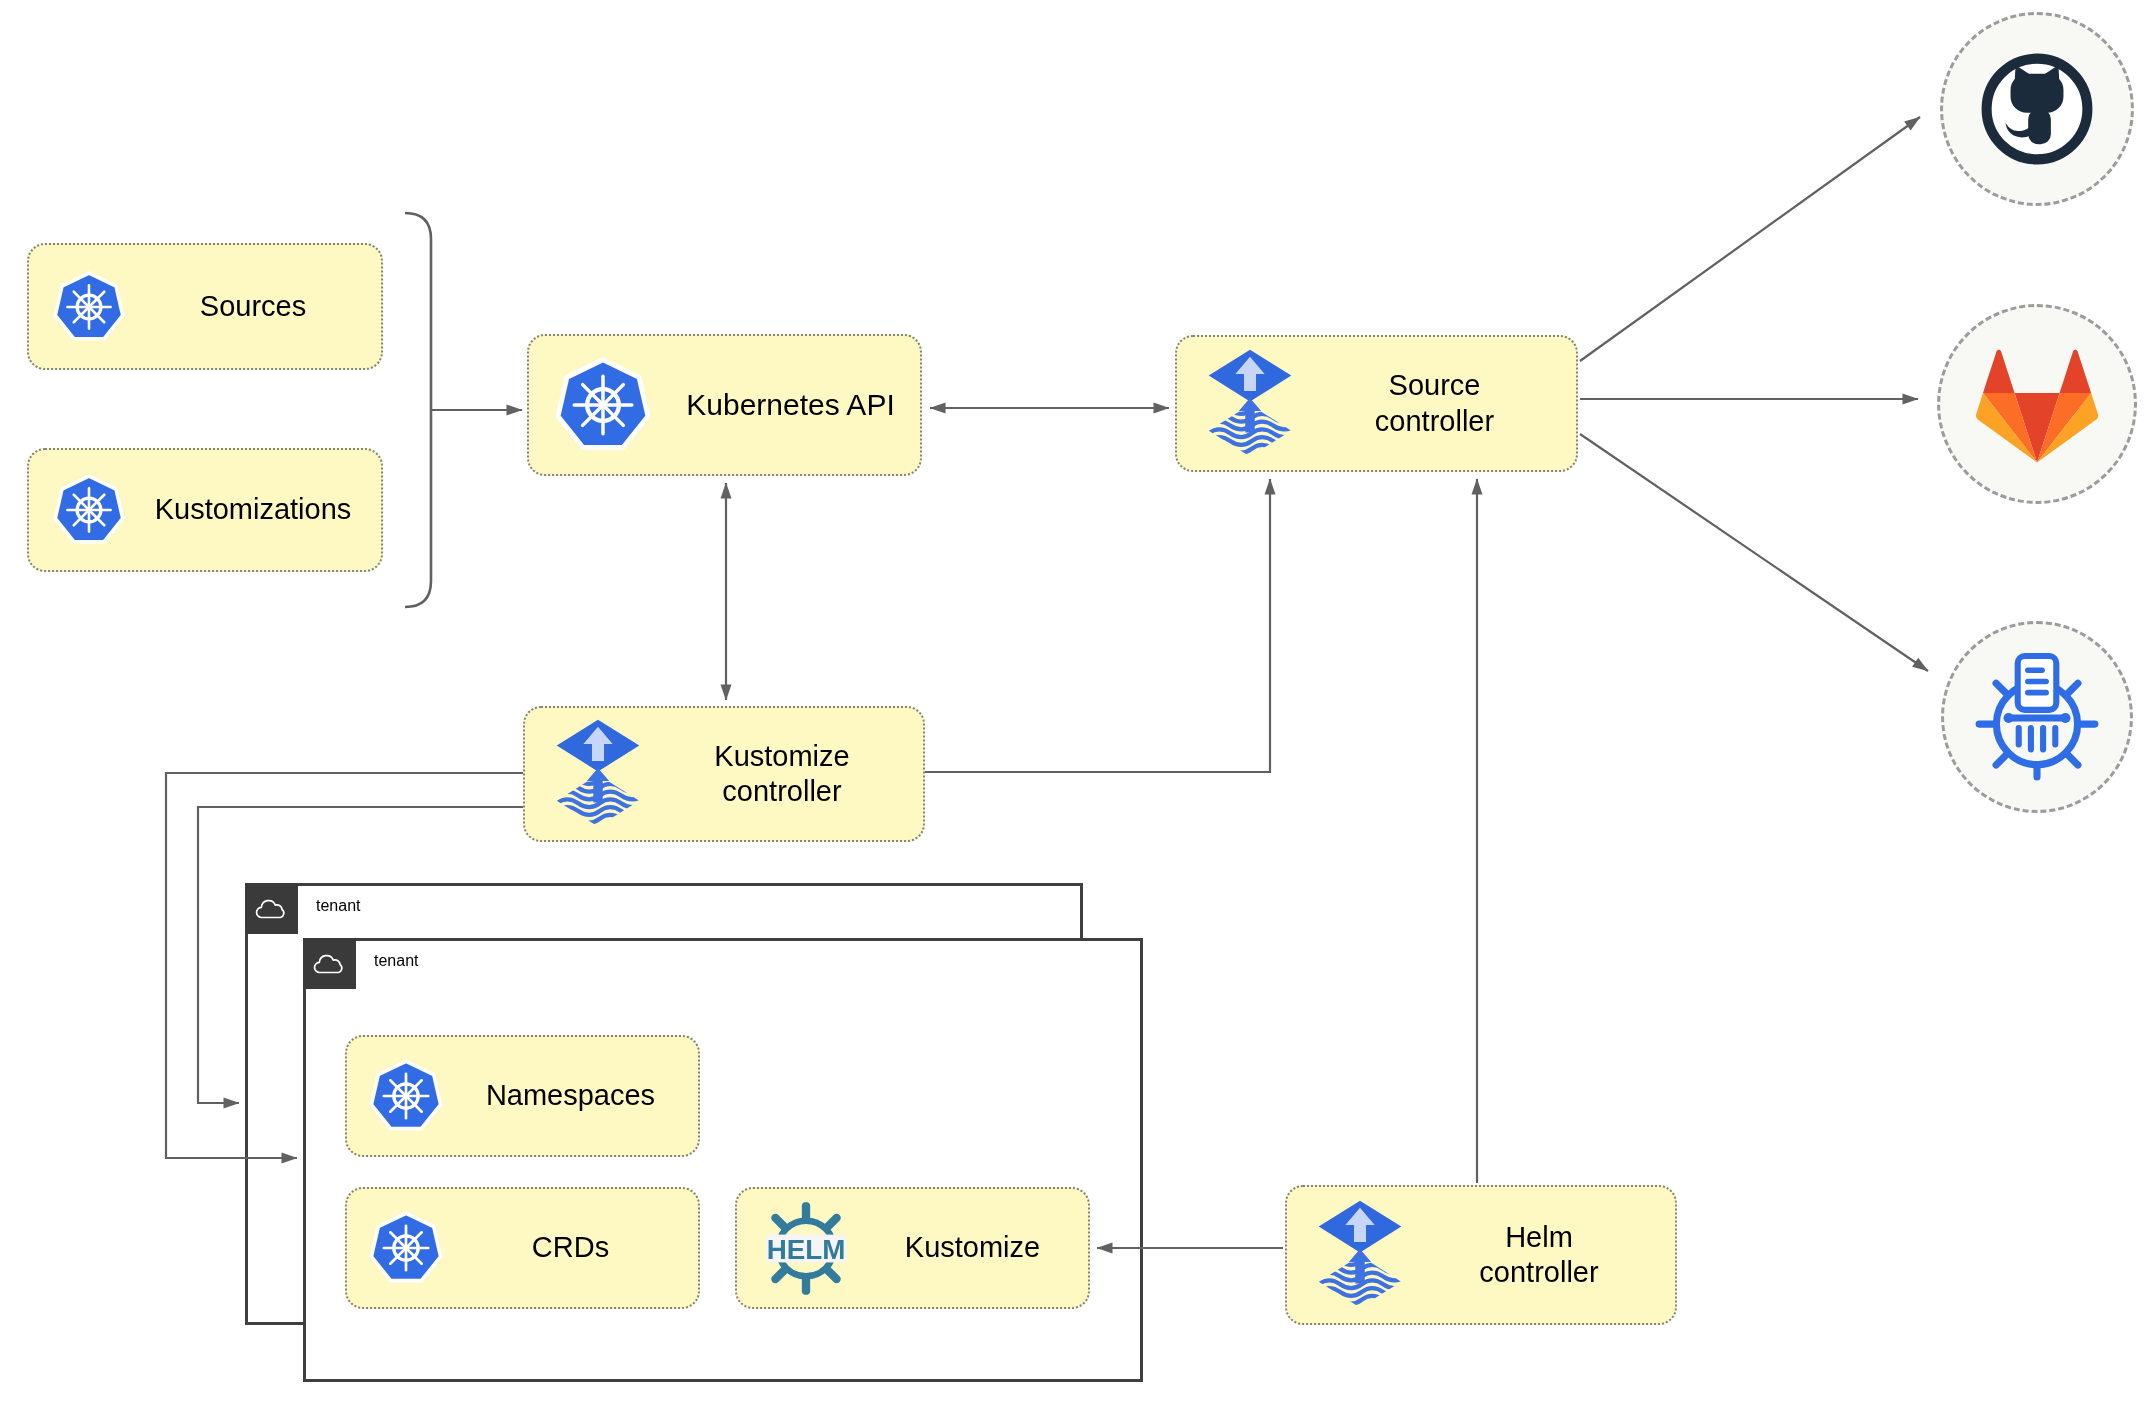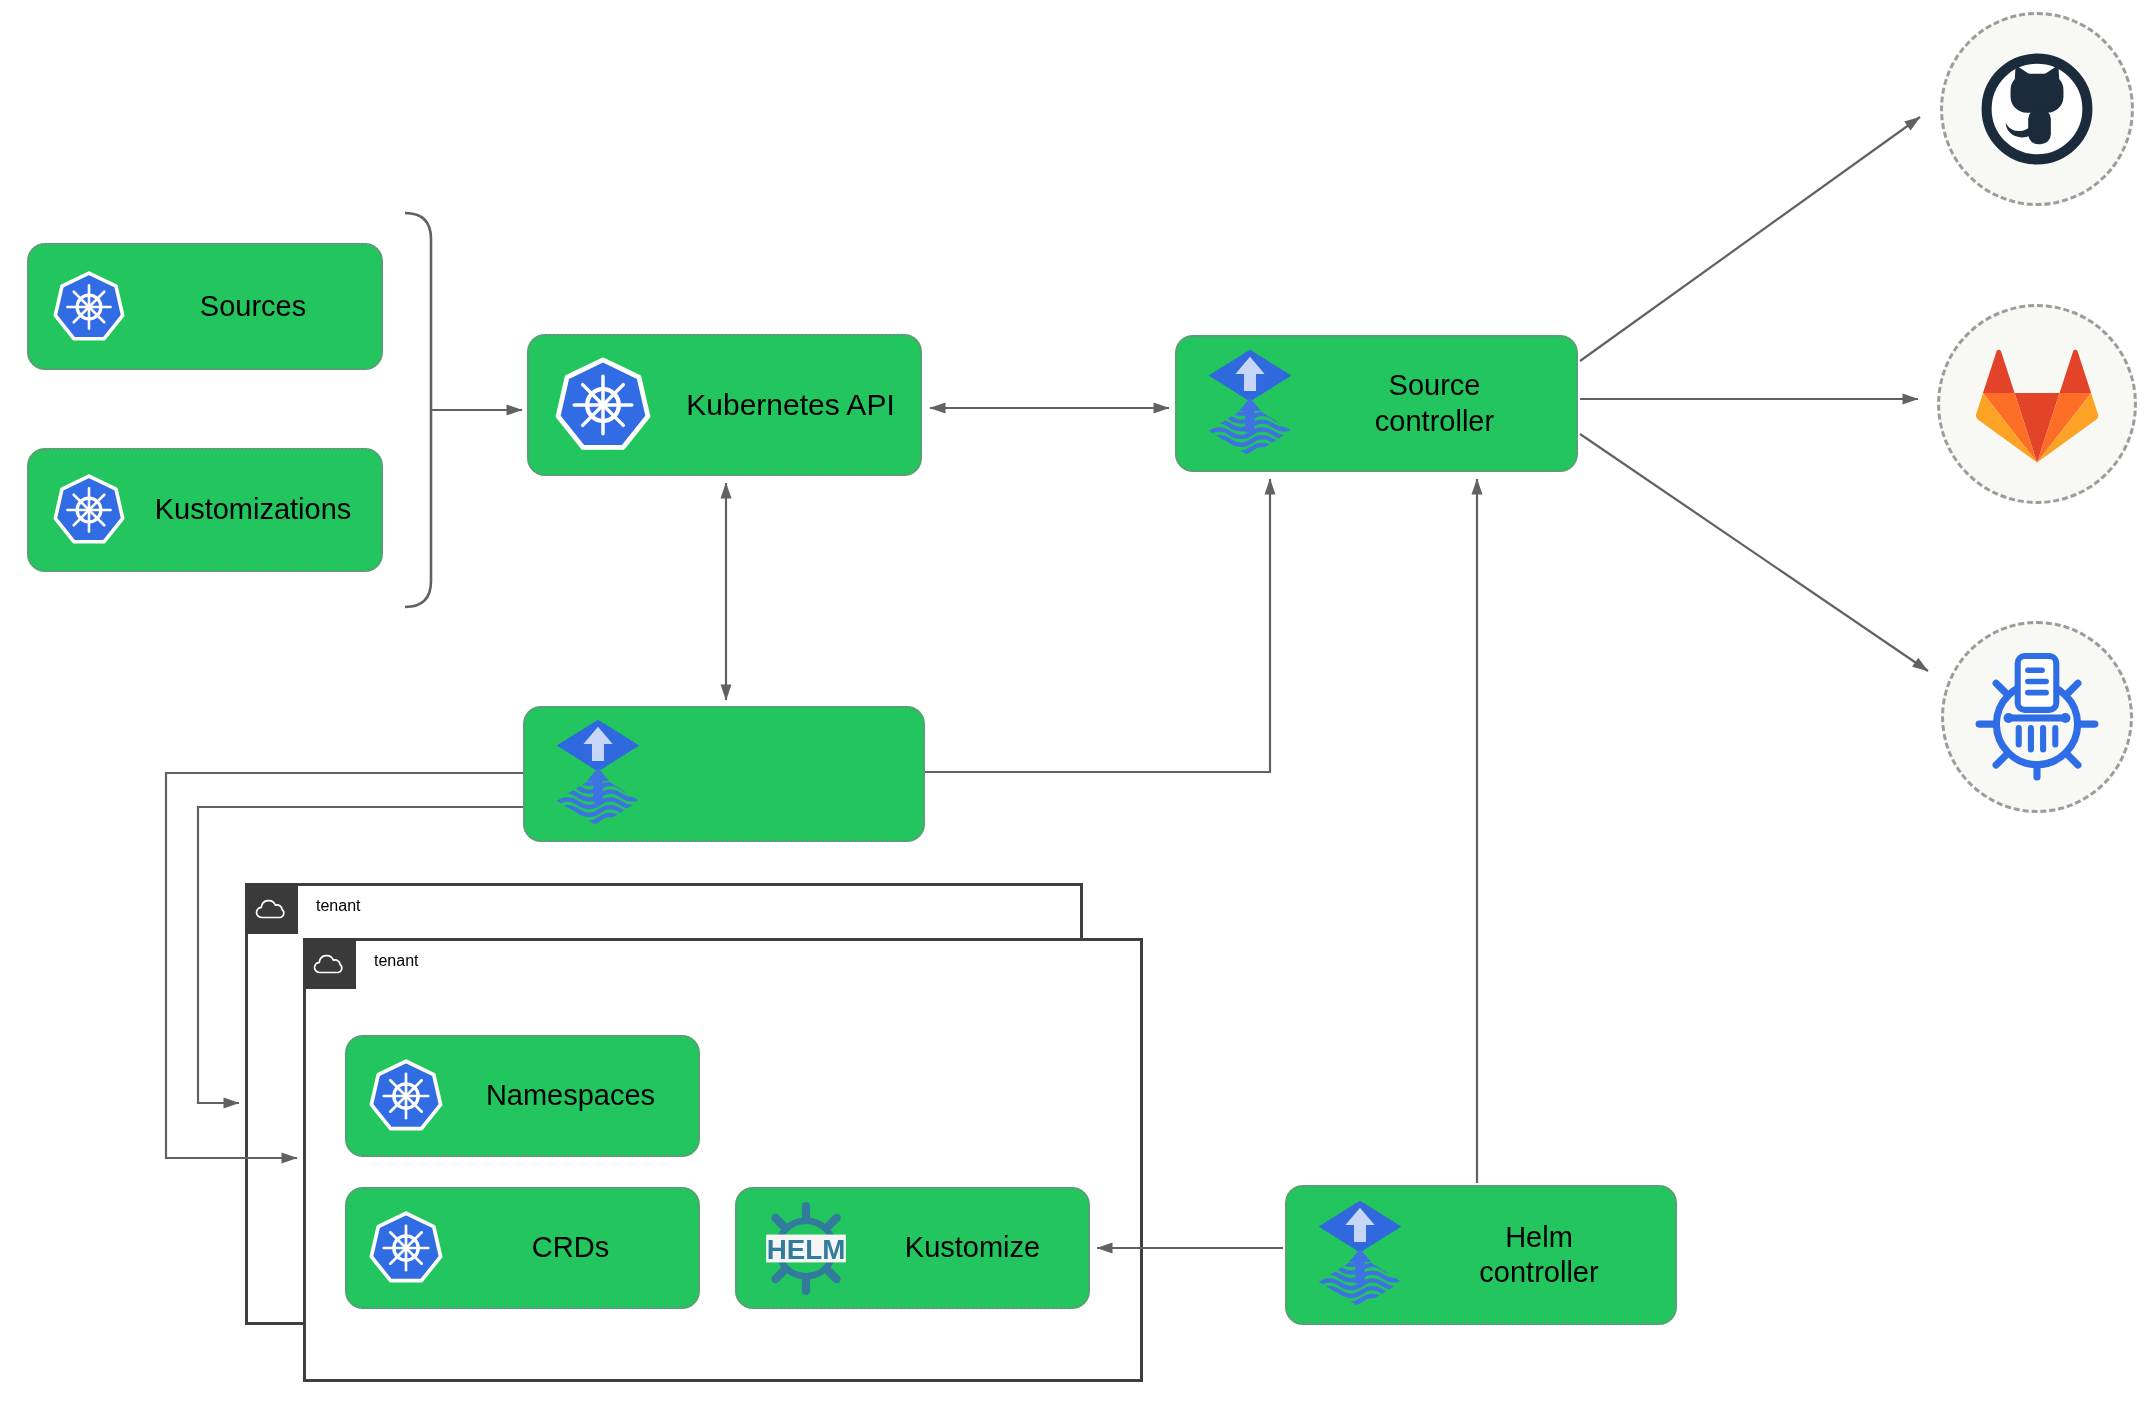--- a/index.html
+++ b/index.html
@@ -1,20 +1,20 @@
 <!DOCTYPE html>
 <html><head>
 <meta charset="utf-8">
 <style>
   html,body{margin:0;padding:0;background:#ffffff;}
   body{font-family:"Liberation Sans", sans-serif; color:#000;}
   #canvas{position:relative;width:2144px;height:1407px;background:#fff;overflow:hidden;}
 
-  .node{position:absolute;background:#22c55e;border:2px dotted #828282;border-radius:18px;
-        display:flex;align-items:center;z-index:4;box-sizing:border-box;}
+  .node{position:absolute;background:#fef9c3;border:2px dotted #828282;border-radius:18px;
+        display:flex;align-items:center;z-index:4;box-sizing:border-box;justify-content:flex-end;}
   .node .nicon{display:flex;align-items:center;justify-content:center;}
   .node .nlabel{flex:1;text-align:center;font-size:29px;line-height:1.22;color:#000;}
   .nlabel.wrap2{display:flex;align-items:center;justify-content:center;}
   .nlabel.wrap2 span{display:inline-block;max-width:175px;}
 
   .circle{position:absolute;border:3px dashed #9C9C9C;border-radius:50%;background:#F8F8F5;
           display:flex;align-items:center;justify-content:center;z-index:4;box-sizing:border-box;}
 
   .tenant{position:absolute;background:#ffffff;border:3px solid #3F3F3F;box-sizing:border-box;}
   .tenant .thead{position:absolute;left:-3px;top:-3px;width:53px;height:51px;background:#3A3A3A;
@@ -188,20 +188,23 @@
     <span class="nlabel wrap2">
       <span>Source controller</span>
       </span>
   </div>
 
   <div class="node" style="left:523px;top:706px;width:402px;height:136px;">
     <span class="nicon" style="margin-left:30px;">
       <svg width="86" height="112" viewBox="0 0 100 130">
           <use href="#sym-flux"></use>
         </svg>
+      </span>
+    <span class="nlabel wrap2">
+      <span>Kustomize controller</span>
       </span>
   </div>
 
   <div class="node" style="left:1285px;top:1185px;width:392px;height:140px;">
     <span class="nicon" style="margin-left:30px;">
       <svg width="86" height="112" viewBox="0 0 100 130">
           <use href="#sym-flux"></use>
         </svg>
       </span>
     <span class="nlabel wrap2">

